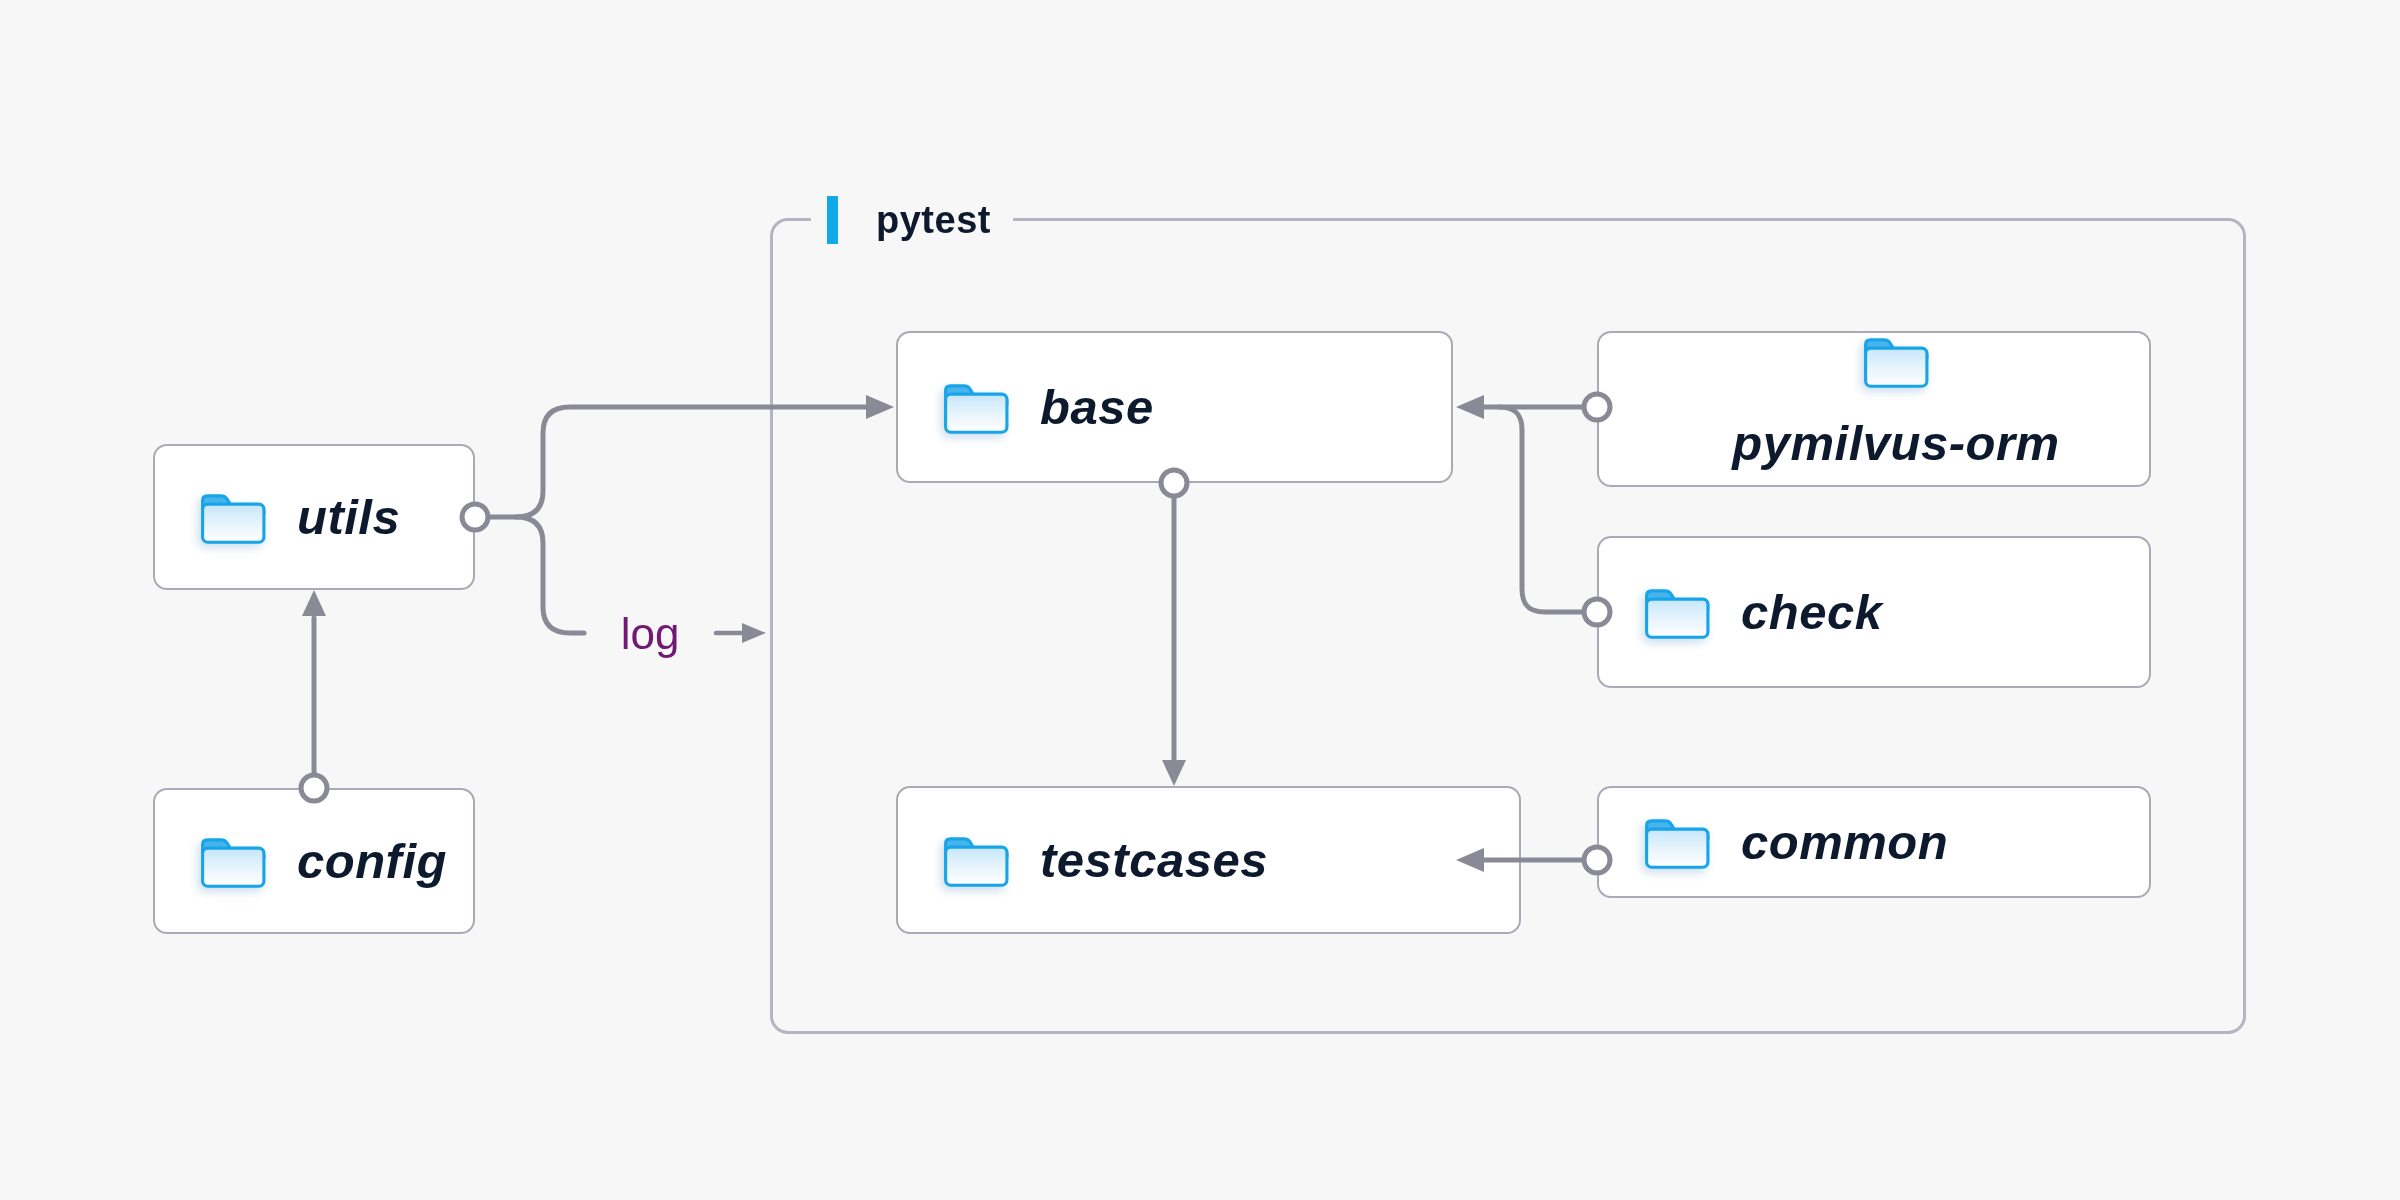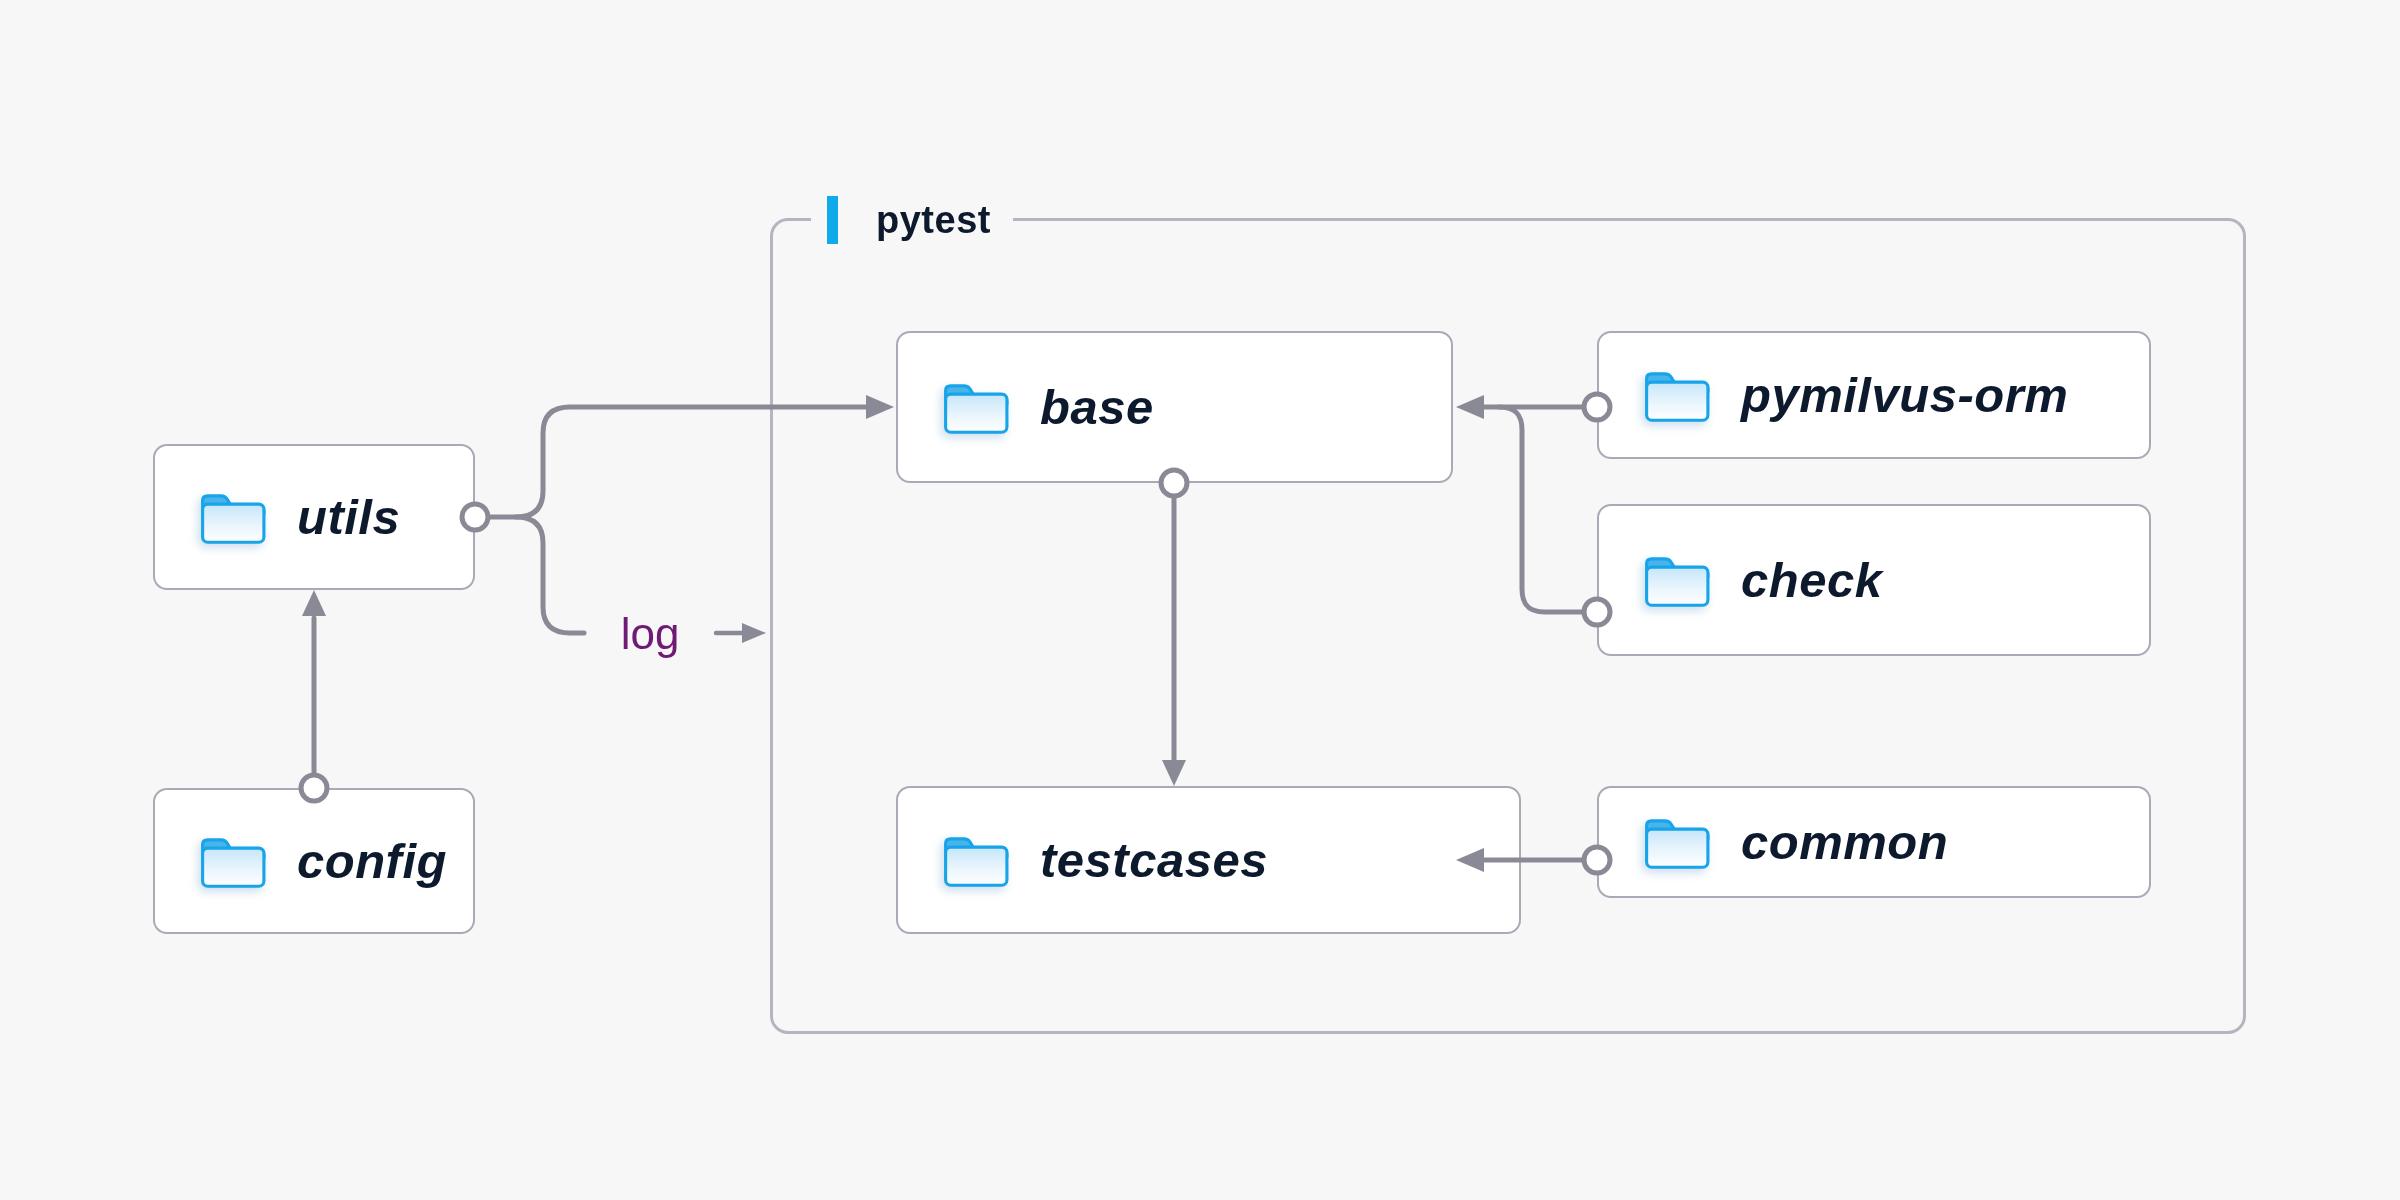--- a/index.html
+++ b/index.html
@@ -23,22 +23,22 @@
   .node{
     position:absolute;display:flex;align-items:center;gap:30px;
     background:#ffffff;border:2.5px solid #a9aab6;border-radius:14px;
     padding-left:44px;box-sizing:border-box;
   }
   .node .lbl{font-size:49px;font-weight:700;color:#0d1a2e;letter-spacing:.5px;line-height:1;font-style:italic;}
   .folder{width:68px;height:56px;flex:0 0 auto;filter:drop-shadow(-3px 4px 5px rgba(110,160,210,.35));}
   .n-utils    {left:153px; top:444px; width:322px; height:146px;}
   .n-config   {left:153px; top:788px; width:322px; height:146px;}
   .n-base     {left:896px; top:331px; width:557px; height:152px;}
-  .n-pymilvus {left:1597px;top:331px; width:554px; height:128px;}
-  .n-check    {left:1597px;top:504px; width:554px; height:152px;text-align:center;}
+  .n-pymilvus {left:1597px;top:331px; width:554px; height:156px;flex-direction:column;}
+  .n-check    {left:1597px;top:536px; width:554px; height:152px;text-align:center;}
   .n-testcases{left:896px; top:786px; width:625px; height:148px;}
   .n-common   {left:1597px;top:786px; width:554px; height:112px;}
   
   .wires{position:absolute;left:0;top:0;width:2400px;height:1200px;pointer-events:none;}
   
   .log{
     position:absolute;left:592px;top:605px;width:116px;text-align:center;
     font-size:44px;font-weight:500;color:#701a75;line-height:1.3;
   }
   .defs-holder{position:absolute;width:0;height:0;overflow:hidden;}

